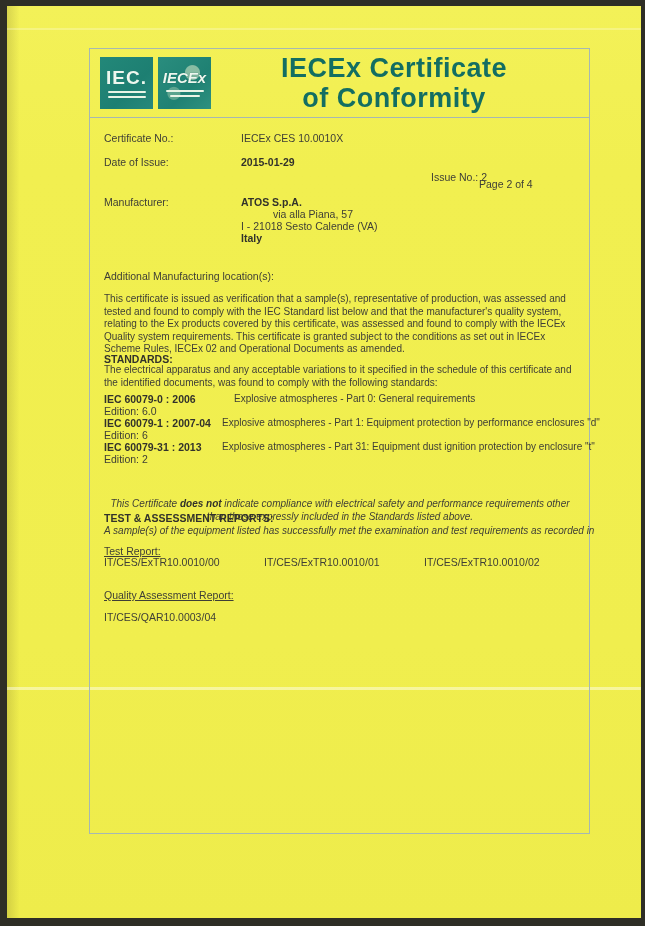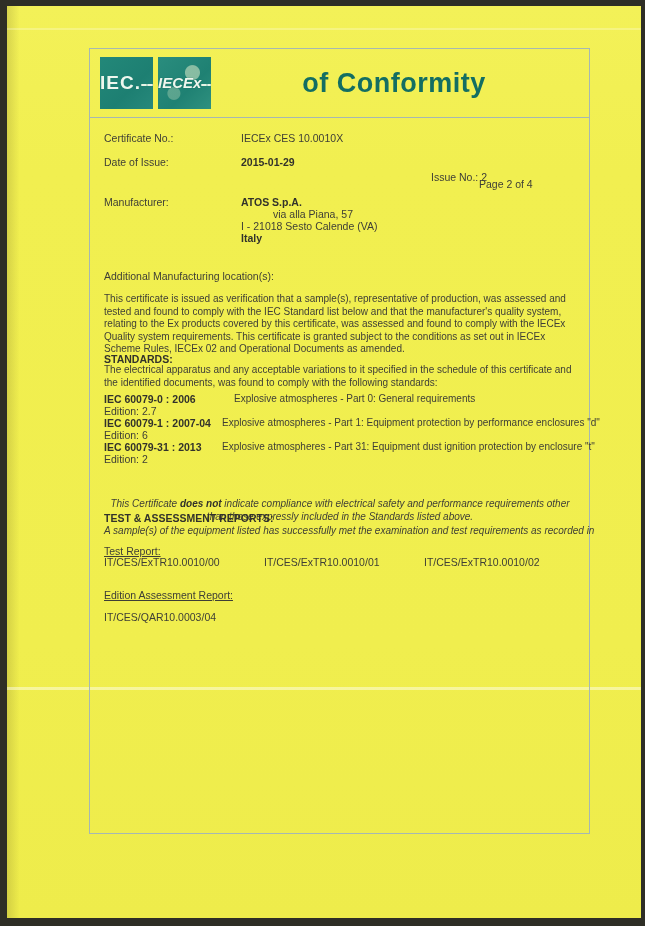--- a/index.html
+++ b/index.html
@@ -34,21 +34,21 @@
     box-sizing:border-box;
   }
   .cert-header{
     position:absolute; left:0; top:0; right:0; height:68px;
     border-bottom:1px solid #a6b8b2;
     display:flex; align-items:center; padding:0 8px; box-sizing:content-box;
   }
   .logos{display:flex; gap:5px; margin-left:2px;}
   .logo{
     width:53px; height:52px; box-sizing:border-box;
-    display:flex; flex-direction:row; align-items:center; justify-content:center;
+    display:flex; flex-direction:column; align-items:center; justify-content:center;
     color:#eef7ee;
   }
   .logo-iec{background:linear-gradient(135deg,#238879 0%, #1d7f72 60%, #27897b 100%);}
   .logo-iecex{
     background:
       radial-gradient(circle at 65% 30%, rgba(220,235,200,0.55) 0 7px, rgba(220,235,200,0) 8px),
       radial-gradient(circle at 30% 70%, rgba(200,225,190,0.35) 0 6px, rgba(200,225,190,0) 7px),
       linear-gradient(135deg,#2a8d7e 0%, #1f8173 60%, #2f917f 100%);
   }
   .logo-iec .word{font-weight:bold; font-size:19px; letter-spacing:1px; line-height:20px;}
@@ -92,20 +92,21 @@
           <span class="bar b1"></span>
           <span class="bar b2"></span>
         </div>
         <div class="logo logo-iecex">
           <span class="word">IECEx</span>
           <span class="bar b1"></span>
           <span class="bar b3"></span>
         </div>
       </div>
       <div class="cert-title">
+        <div>IECEx Certificate</div>
         <div>of Conformity</div>
       </div>
     </div>
 
     <div class="t" style="left:14px; top:83px;">Certificate No.:</div>
     <div class="t" style="left:151px; top:83px;">IECEx CES 10.0010X</div>
 
     <div class="t" style="left:14px; top:107px;">Date of Issue:</div>
     <div class="t b" style="left:151px; top:107px;">2015-01-29</div>
     <div class="t" style="left:341px; top:122px;">Issue No.: 2</div>
@@ -119,21 +120,21 @@
 
     <div class="t" style="left:14px; top:221px;">Additional Manufacturing location(s):</div>
 
     <div class="t wrap" style="left:14px; top:244px; width:472px;">This certificate is issued as verification that a sample(s), representative of production, was assessed and tested and found to comply with the IEC Standard list below and that the manufacturer's quality system, relating to the Ex products covered by this certificate, was assessed and found to comply with the IECEx Quality system requirements. This certificate is granted subject to the conditions as set out in IECEx Scheme Rules, IECEx 02 and Operational Documents as amended.</div>
 
     <div class="t b" style="left:14px; top:304px;">STANDARDS:</div>
     <div class="t wrap" style="left:14px; top:315px; width:478px;">The electrical apparatus and any acceptable variations to it specified in the schedule of this certificate and the identified documents, was found to comply with the following standards:</div>
 
     <div>
       <div class="t b" style="left:14px; top:344px;">IEC 60079-0 : 2006</div>
-      <div class="t" style="left:14px; top:356px;">Edition: 2.7</div>
+      <div class="t" style="left:14px; top:356px;">Edition: 6.0</div>
       <div class="t small" style="left:132px; top:344px;padding-left:12px;">Explosive atmospheres - Part 0: General requirements</div>
 
       <div class="t b" style="left:14px; top:368px;">IEC 60079-1 : 2007-04</div>
       <div class="t" style="left:14px; top:380px;">Edition: 6</div>
       <div class="t small" style="left:132px; top:368px;">Explosive atmospheres - Part 1: Equipment protection by performance enclosures "d"</div>
 
       <div class="t b" style="left:14px; top:392px;">IEC 60079-31 : 2013</div>
       <div class="t" style="left:14px; top:404px;">Edition: 2</div>
       <div class="t small" style="left:132px; top:392px;">Explosive atmospheres - Part 31: Equipment dust ignition protection by enclosure "t"</div>
     </div>
@@ -141,17 +142,17 @@
     <div class="t wrap i center" style="left:10px; top:425px; width:480px;margin-top:24px;"><span>This Certificate </span><span class="b">does not</span><span> indicate compliance with electrical safety and performance requirements other than those expressly included in the Standards listed above.</span></div>
 
     <div class="t b" style="left:14px; top:463px;">TEST &amp; ASSESSMENT REPORTS:</div>
     <div class="t i small" style="left:14px; top:476px;">A sample(s) of the equipment listed has successfully met the examination and test requirements as recorded in</div>
 
     <div class="t u" style="left:14px; top:496px;">Test Report:</div>
     <div class="t" style="left:14px;  top:507px;">IT/CES/ExTR10.0010/00</div>
     <div class="t" style="left:174px; top:507px;">IT/CES/ExTR10.0010/01</div>
     <div class="t" style="left:334px; top:507px;">IT/CES/ExTR10.0010/02</div>
 
-    <div class="t u" style="left:14px; top:540px;">Edition Assessment Report:</div>
+    <div class="t u" style="left:14px; top:540px;">Quality Assessment Report:</div>
     <div class="t" style="left:14px; top:562px;">IT/CES/QAR10.0003/04</div>
 
   </div>
 </div>
 
 </body></html>

